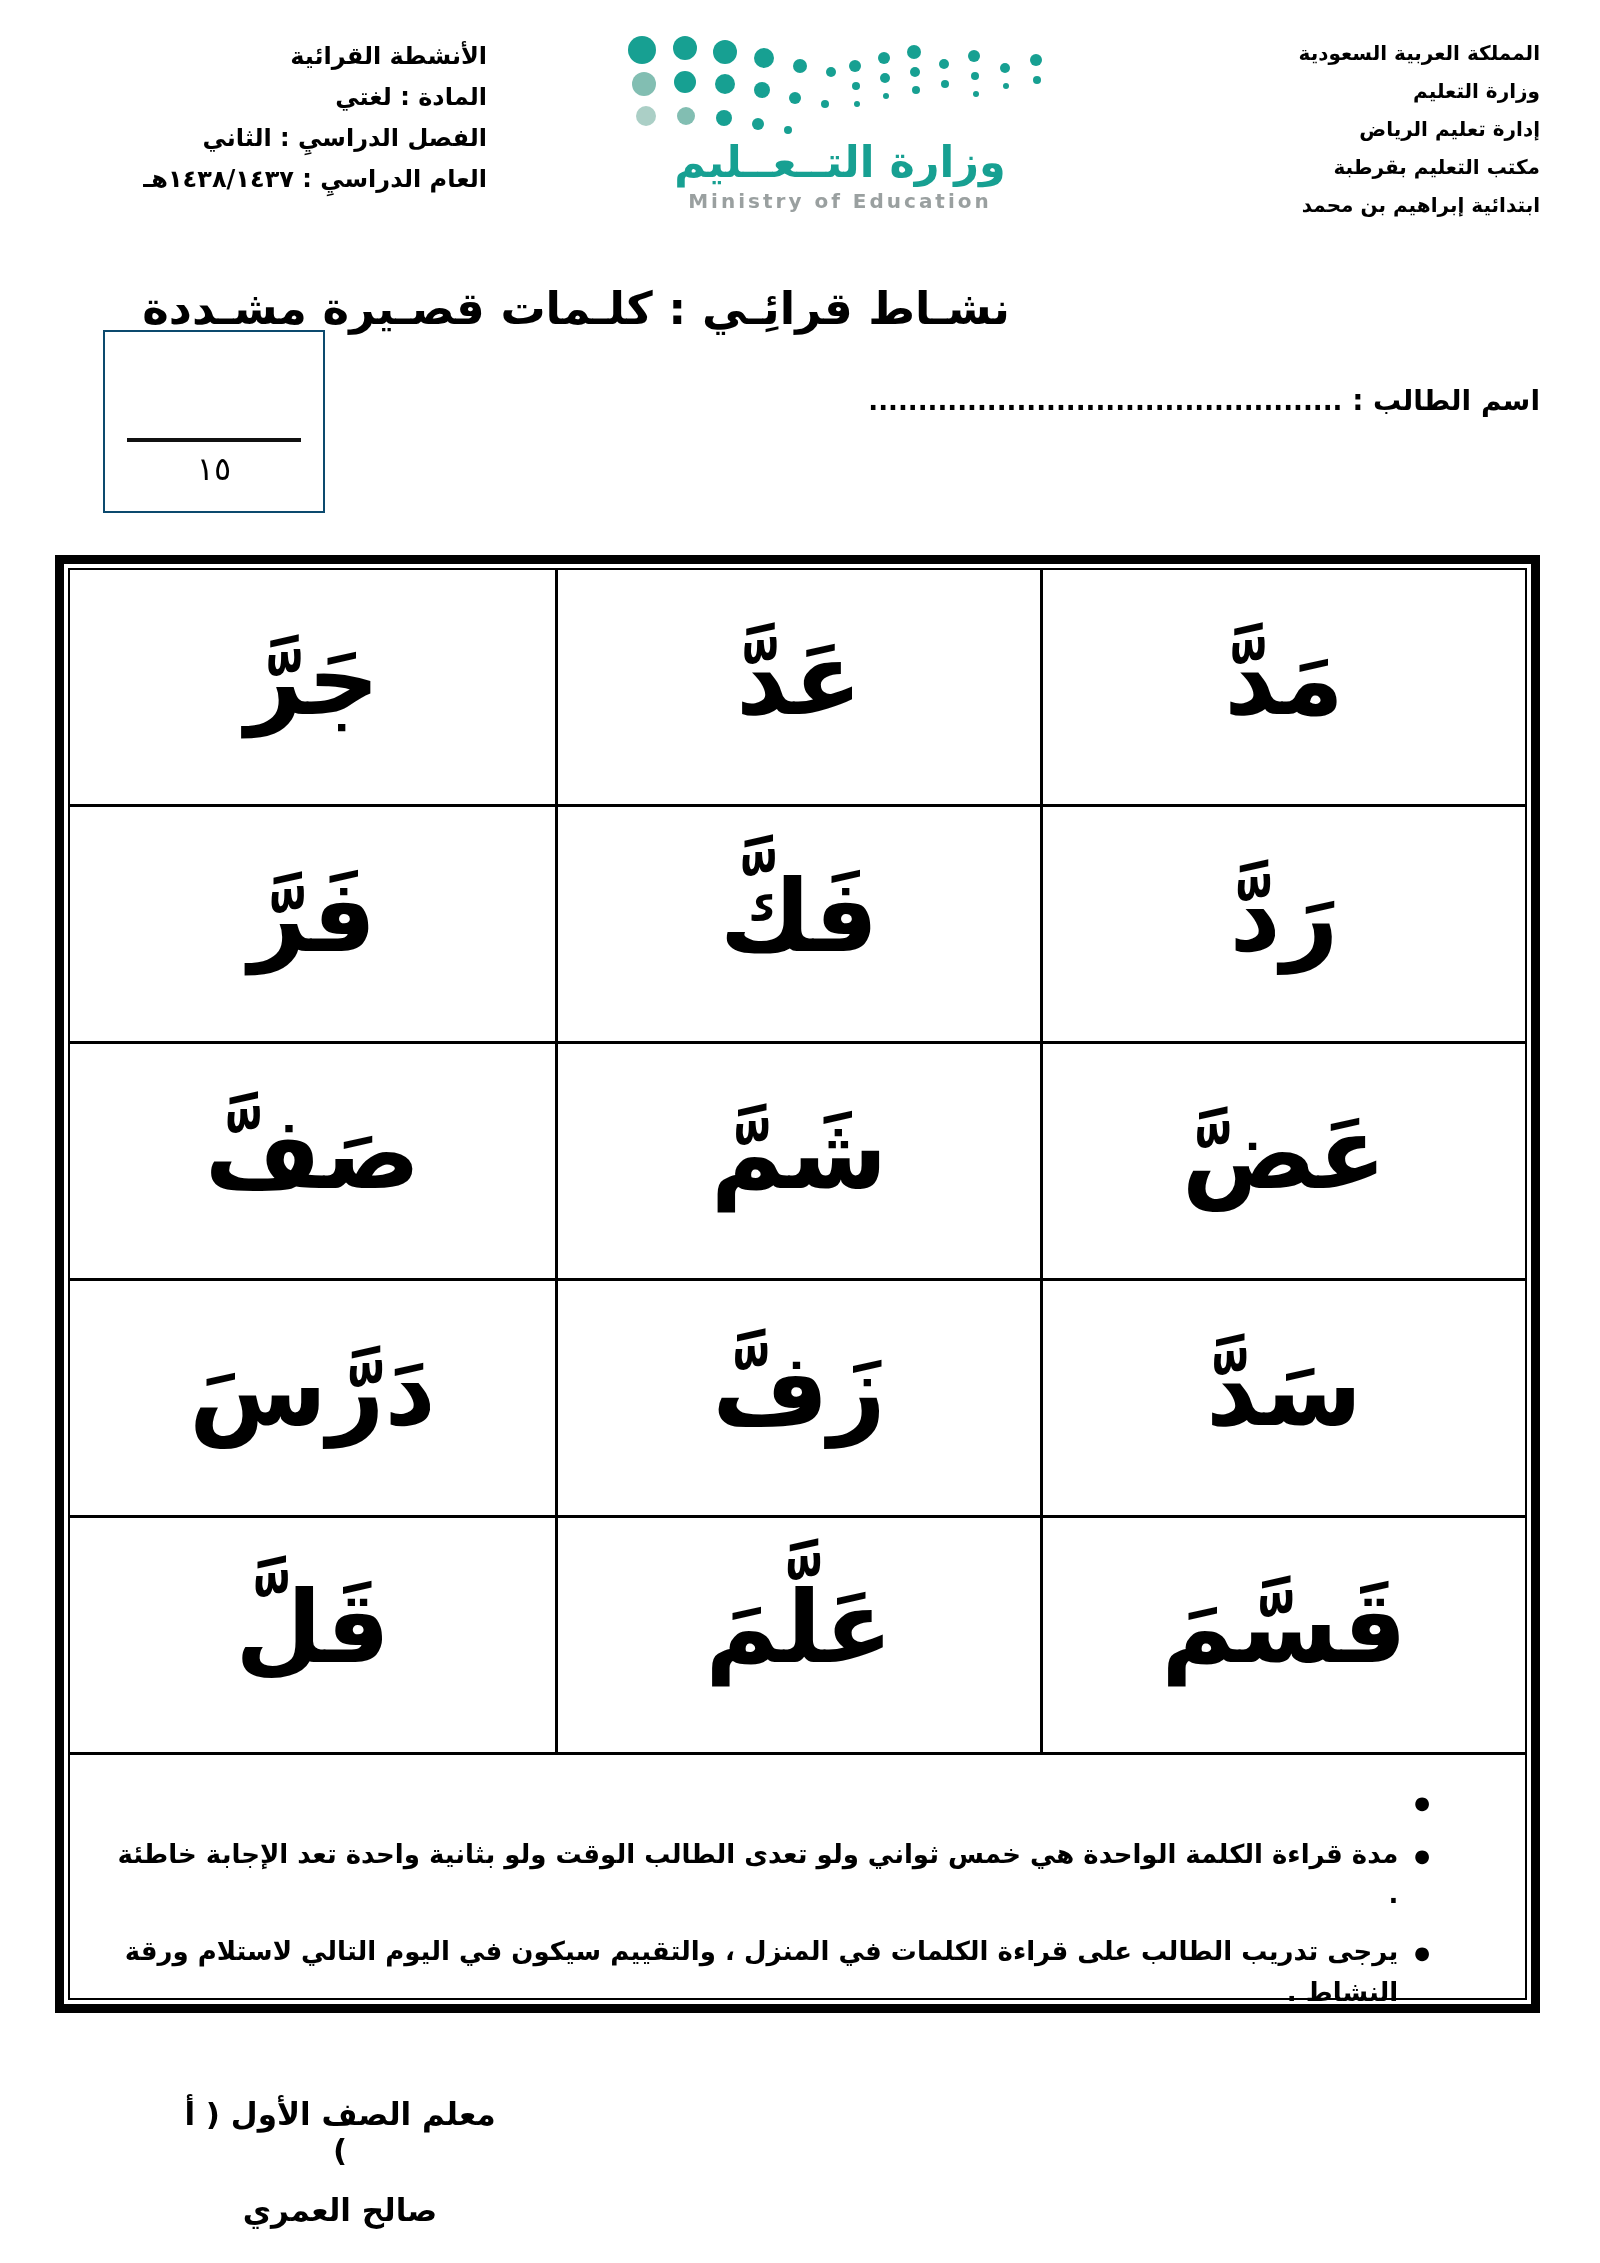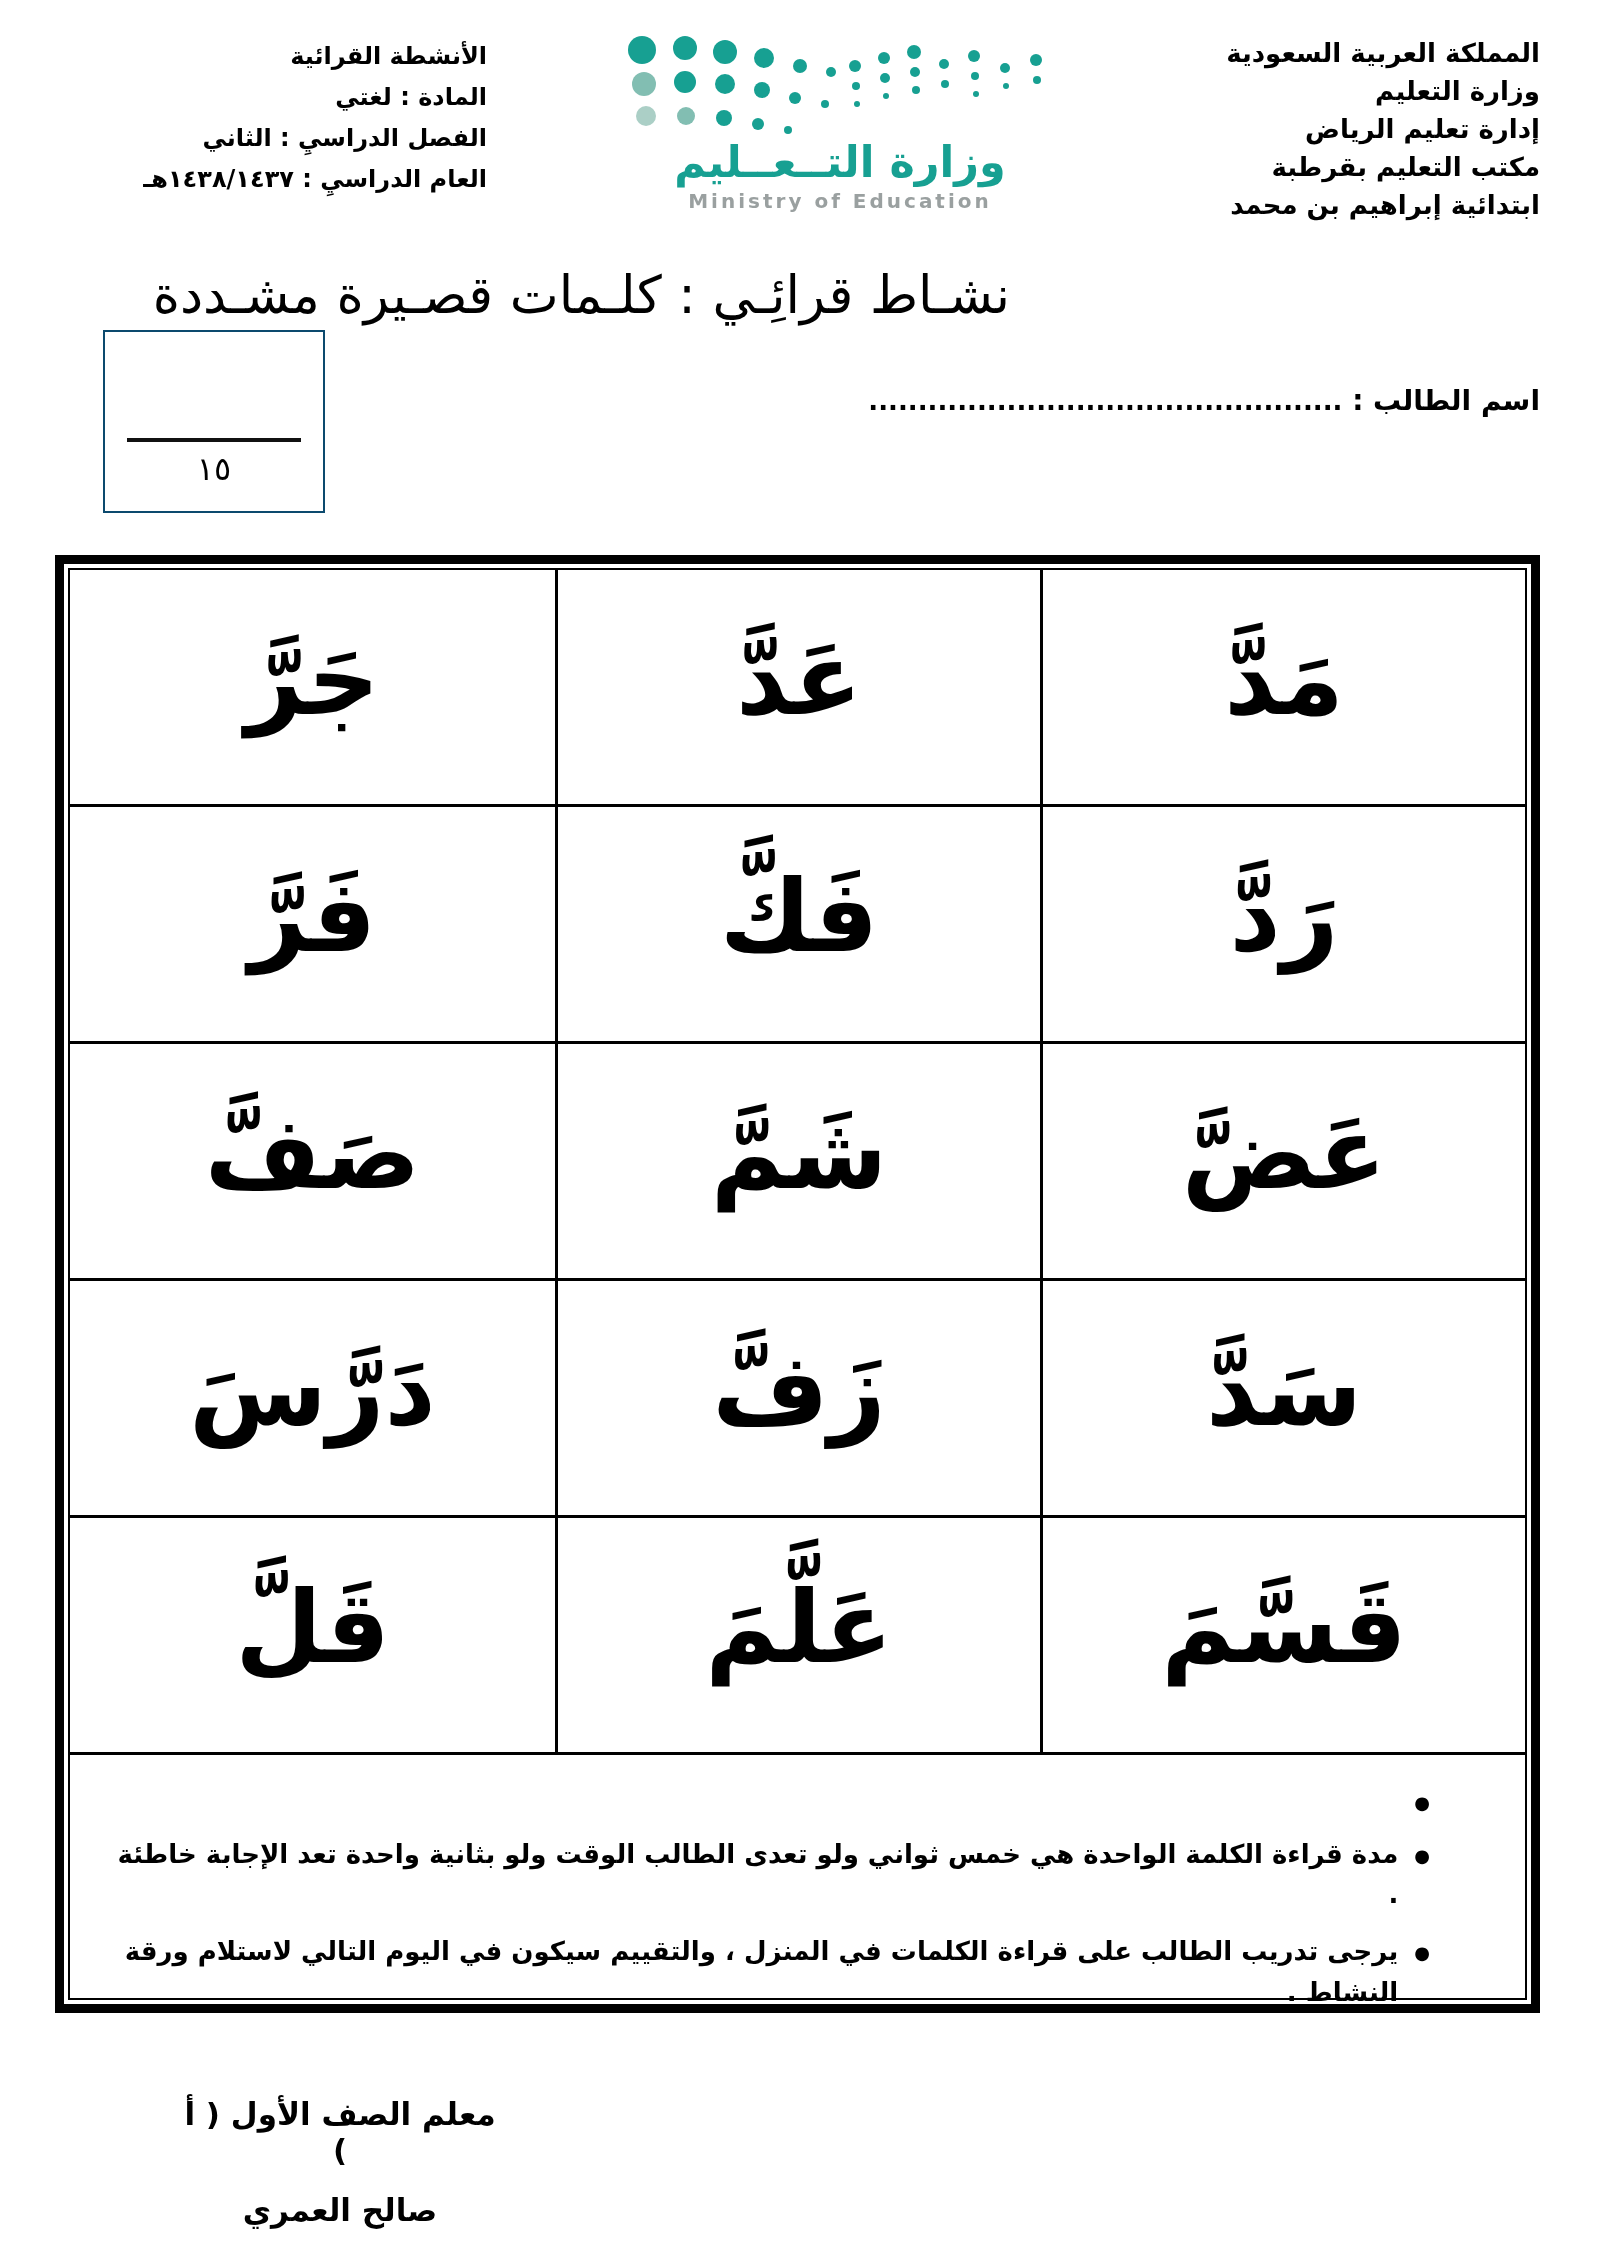--- a/index.html
+++ b/index.html
@@ -16,41 +16,41 @@
     color:var(--ink);font-family:"DejaVu Sans", sans-serif;overflow:hidden;
   }
 
   
   .hdr-left{
     position:absolute;top:36px;left:77px;width:410px;
     direction:rtl;text-align:right;font-weight:bold;font-size:24px;line-height:41px;
   }
   .hdr-right{
     position:absolute;top:34px;right:60px;width:430px;
-    direction:rtl;text-align:right;font-weight:bold;font-size:26px;line-height:38px;
+    direction:rtl;text-align:right;font-weight:bold;font-size:20px;line-height:38px;
   }
   .logo{
     position:absolute;top:28px;left:612px;width:456px;text-align:center;
   }
   .logo svg{display:block;margin:0 auto;}
   .d-t{fill:var(--brand-teal);}
   .d-l{fill:var(--brand-teal-light);}
   .d-ll{fill:var(--brand-teal-lighter);}
   .logo-ar{
     direction:rtl;color:var(--brand-teal);font-weight:bold;font-size:43px;line-height:1.05;
   }
   .logo-en{
     color:var(--logo-gray);font-size:20px;letter-spacing:3px;margin-top:4px;
     font-weight:bold;
   }
 
   
   .title{
-    position:absolute;top:265px;left:250px;width:760px;
-    direction:rtl;text-align:center;font-weight:normal;font-size:52px;white-space:nowrap;
+    position:absolute;top:282px;left:250px;width:760px;
+    direction:rtl;text-align:center;font-weight:bold;font-size:45px;white-space:nowrap;
   }
   .name-row{
     position:absolute;top:384px;right:60px;
     direction:rtl;font-weight:bold;font-size:28px;white-space:nowrap;
   }
   .name-dots{letter-spacing:1px;font-size:26px;}
   .score-box{
     position:absolute;top:330px;left:103px;width:222px;height:183px;
     border:2px solid #0c4a6e;
   }

